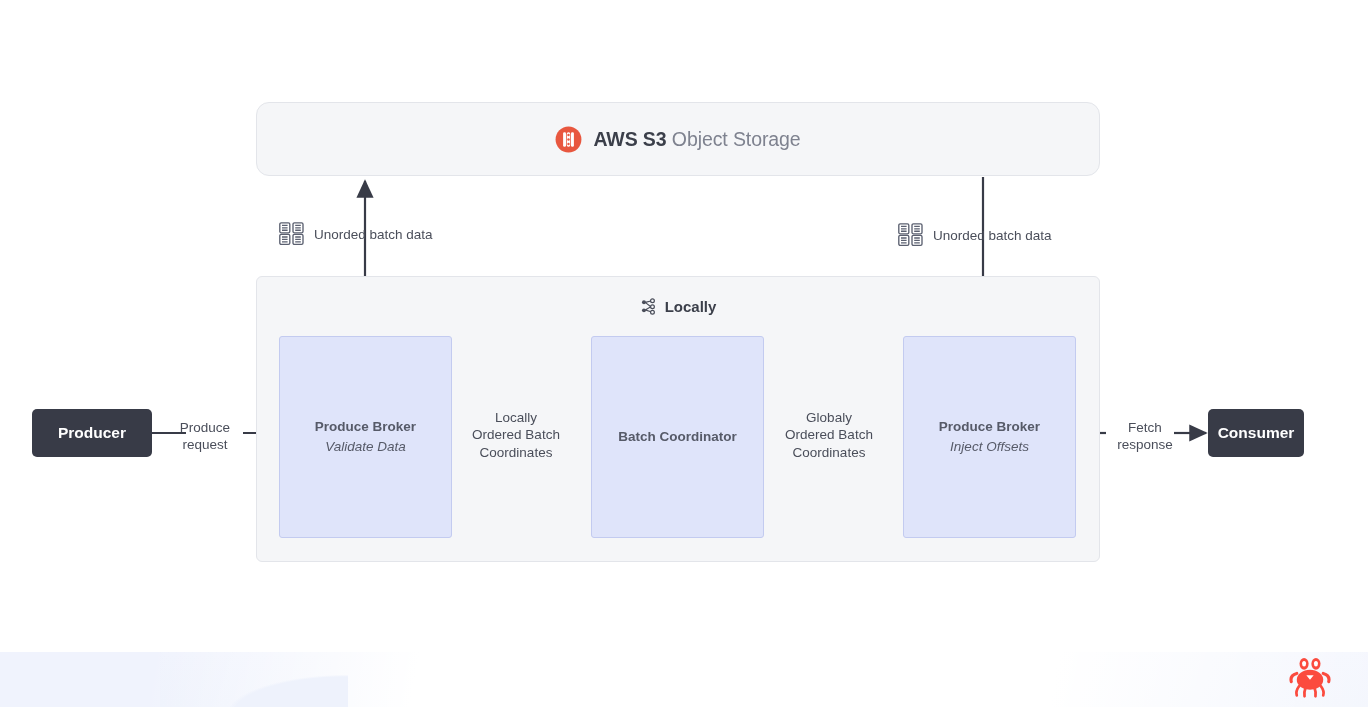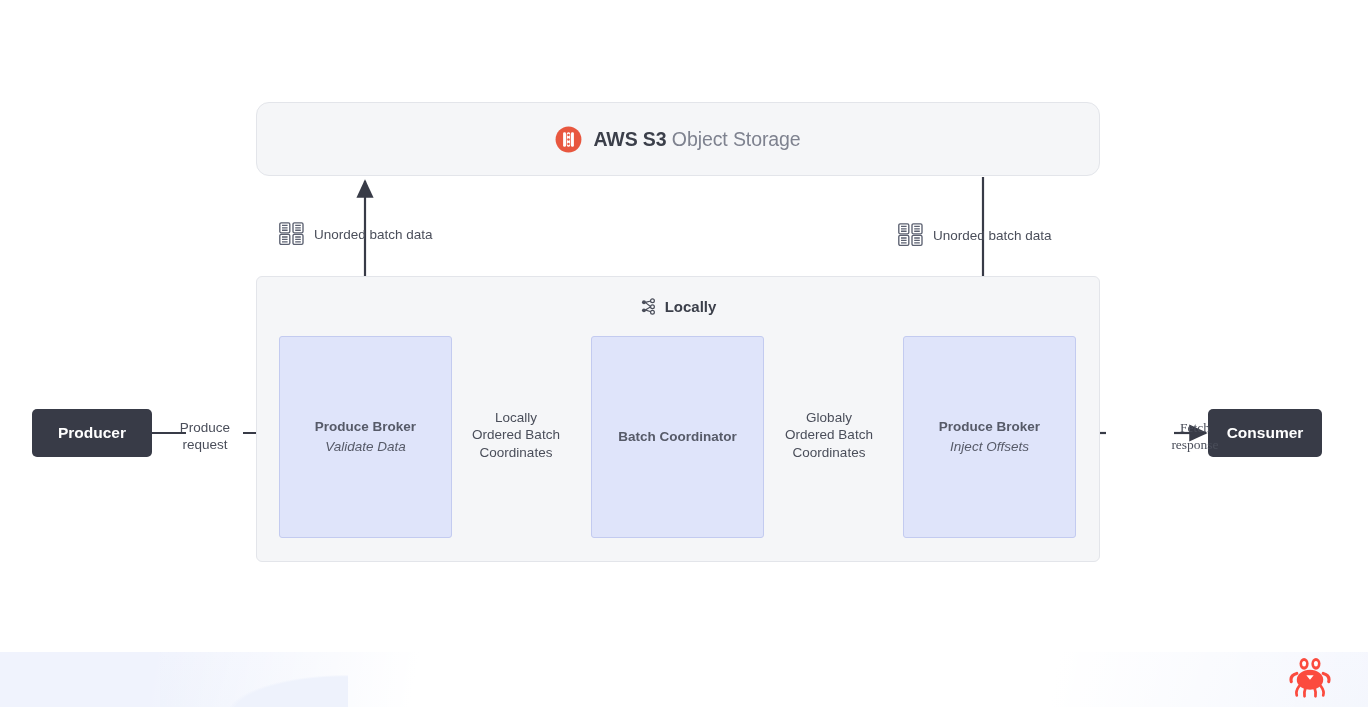--- a/index.html
+++ b/index.html
@@ -79,32 +79,32 @@
 
   
   .endpoint {
     position:absolute; top:409px; height:48px;
     background:#383b47;
     border-radius:5px;
     display:flex; align-items:center; justify-content:center;
     color:#ffffff; font-size:15.5px; font-weight:bold;
   }
   #producer-box { left:32px; width:120px; }
-  #consumer-box { left:1208px; width:114px; }
+  #consumer-box { left:1208px; width:96px; }
 
   
   .edge-label {
     position:absolute;
     font-size:13.5px; color:#4a4e5a; line-height:1.28;
     text-align:center; white-space:pre-line;
   }
   #lbl-produce   { left:160px;  top:419px; width:90px; }
   #lbl-locally   { left:462px;  top:409px; width:108px;}
   #lbl-globaly   { left:774px;  top:409px; width:110px;}
-  #lbl-fetch     { left:1153px; top:419px; width:84px;font-family:Liberation Serif, serif; }
+  #lbl-fetch     { left:1103px; top:419px; width:84px; }
 
   
   .data-label {
     position:absolute; display:flex; align-items:center; gap:9px;padding-left:8px;
   }
   #data-left  { left:271px; top:222px; }
   #data-right { left:890px; top:223px; }
   .db-icon { width:26px; height:24px; display:block; }
   .data-text { font-size:13.5px; color:#4a4e5a; white-space:nowrap; }
 

